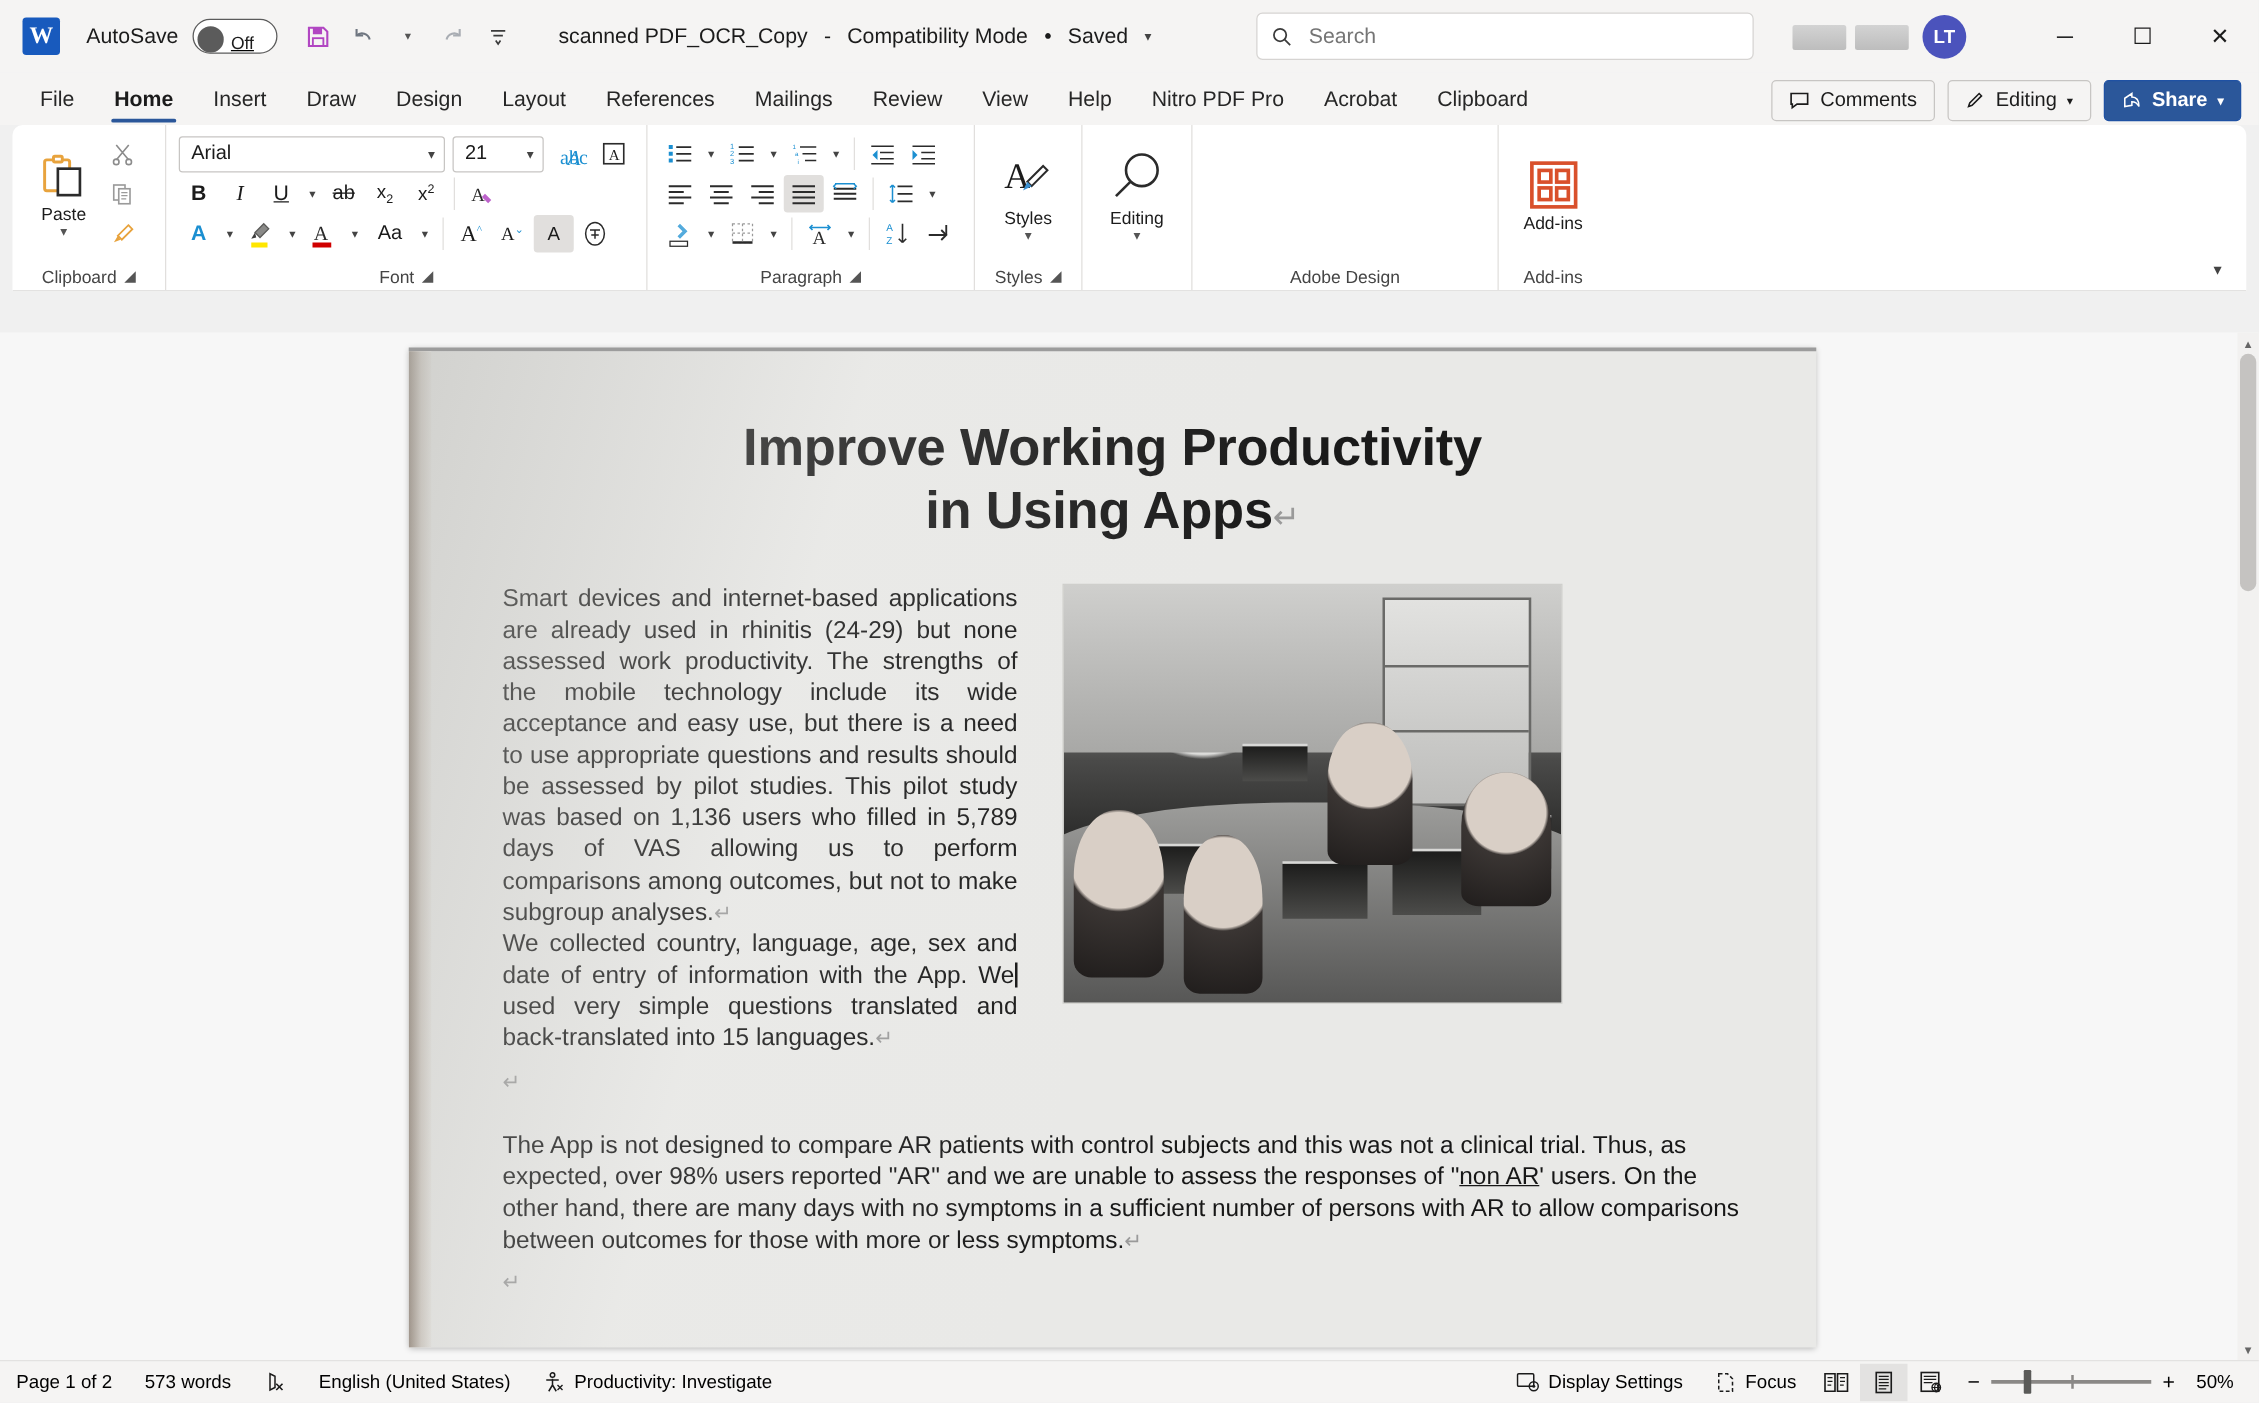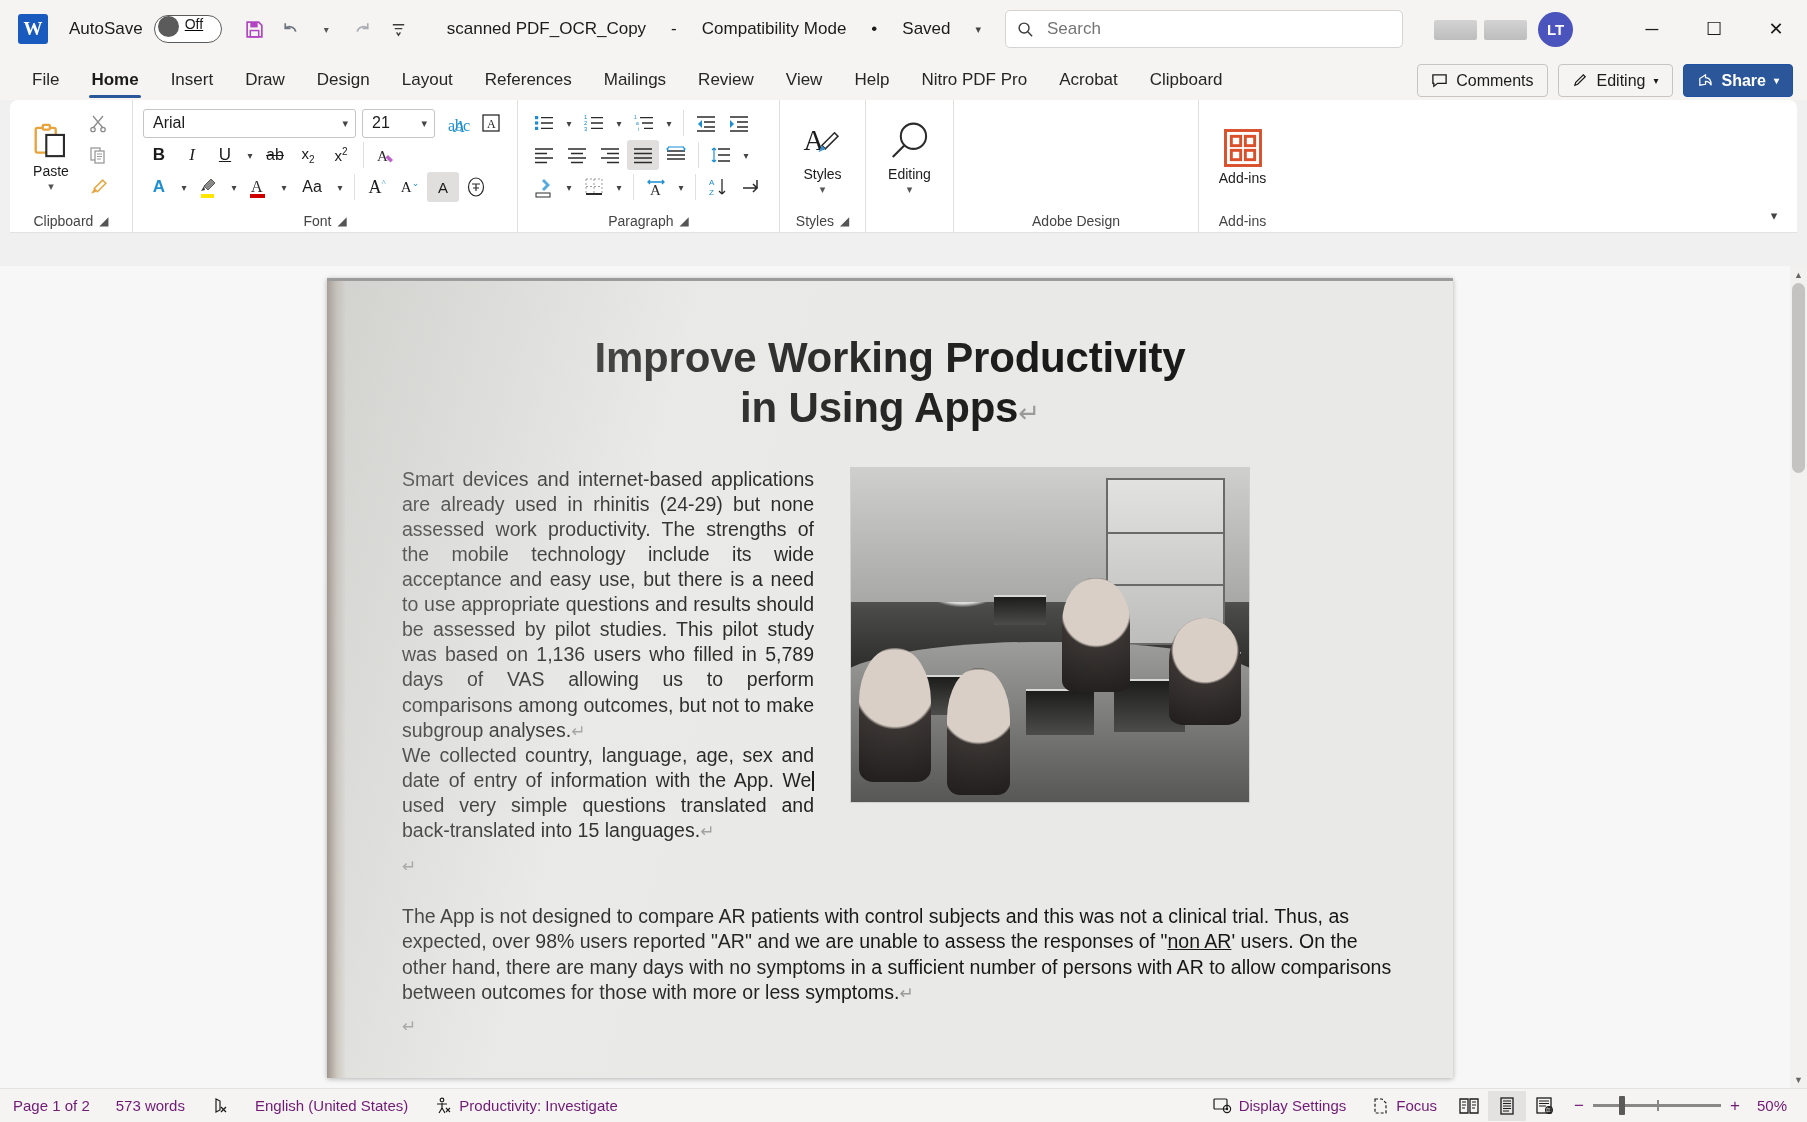--- a/index.html
+++ b/index.html
@@ -28,41 +28,41 @@
     display: flex; align-items: center; justify-content: center;
     font-family: "Liberation Serif", serif;
   }
   .autosave-label { margin-left: 21px; font-size: 17px; color: #1b1b1b; }
   .toggle {
     margin-left: 11px;
     width: 68px; height: 28px;
     border: 1.5px solid #5b5b5b;
     border-radius: 15px;
     background: #fff;
-    display: flex; align-items: flex-start;
+    display: flex; align-items: flex-end;
     position: relative;
     text-decoration: underline;
   }
   .toggle .knob {
     width: 21px; height: 21px; border-radius: 50%;
     background: #5b5b5b; margin-left: 3px;
   }
   .toggle .tlabel { font-size: 14px; color: #1b1b1b; margin-left: 6px; }
 
   .qat { display: flex; align-items: center; margin-left: 16px; gap: 3px; }
   .qat-btn {
     width: 33px; height: 33px;
     display: flex; align-items: center; justify-content: center;
     border-radius: 4px;
   }
 
   .doc-title {
     margin-left: 32px;
     font-size: 17px; color: #1b1b1b;
-    display: flex; align-items: center; gap: 25px;
+    display: flex; align-items: center; gap: 13px;
     white-space: nowrap;
   }
 
   .searchbox {
     position: absolute; left: 1005px; top: 10px;
     width: 398px; height: 38px;
     background: #fff;
     border: 1px solid #d6d4d2;
     border-radius: 5px;
     display: flex; align-items: center;
@@ -317,21 +317,21 @@
     position: absolute; top: 17px; left: 2px; right: 2px;
     height: 190px; background: #c5c3c1; border-radius: 7px;
   }
 
   
   .statusbar {
     position: absolute; left: 0; right: 0; bottom: 0;
     height: 34px; background: #f5f4f3;
     border-top: 1px solid #e3e2e1;
     display: flex; align-items: center;
-    font-size: 15px; color: #701a75;
+    font-size: 15px; color: #000000;
   }
   .sb-item { padding: 0 13px; display: flex; align-items: center; gap: 7px; height: 34px; }
   .sb-right { margin-left: auto; display: flex; align-items: center; }
   .viewbtn {
     width: 38px; height: 30px;
     display: flex; align-items: center; justify-content: center;
     font-size: 18px;
   }
   .viewbtn.active { background: #e3e2e1; }
   .zoom-slider {

